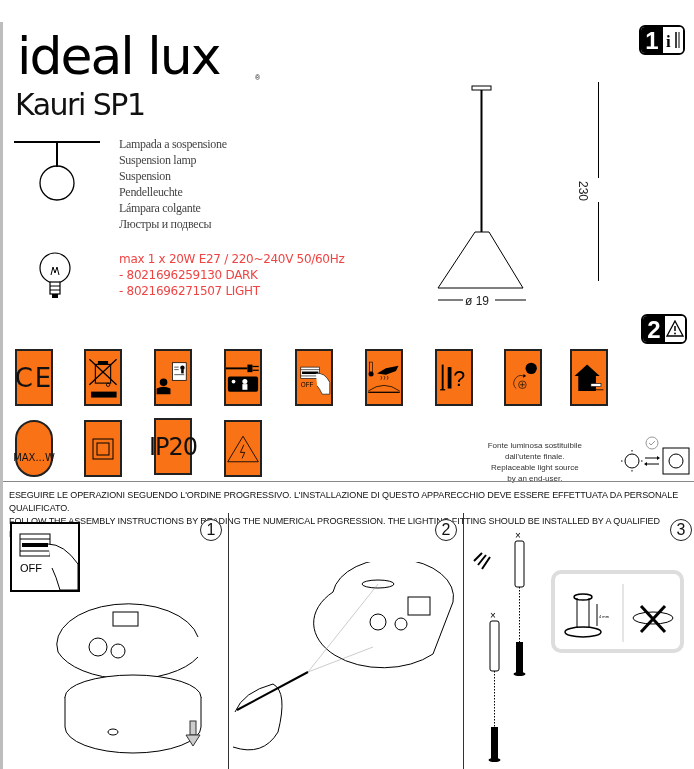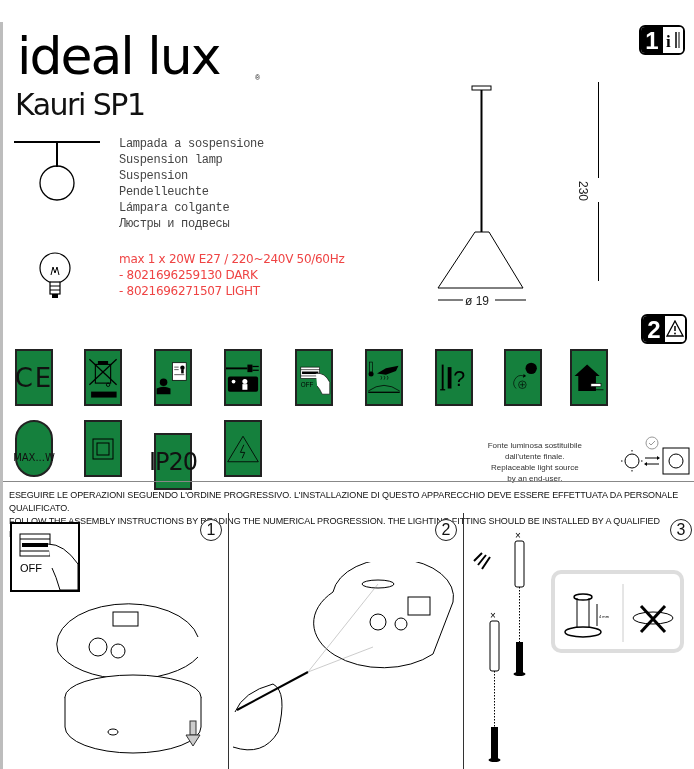--- a/index.html
+++ b/index.html
@@ -5,30 +5,30 @@
   * { box-sizing: border-box; margin: 0; padding: 0; }
   html, body { width: 694px; height: 769px; background: #fff; overflow: hidden; }
   body { position: relative; font-family: "Liberation Sans", sans-serif; color: #111; }
   .page { position: absolute; left: 0; top: 0; width: 694px; height: 769px; border-left: 3px solid #bdbdbd; margin-top: 22px; }
   .abs { position: absolute; }
 
   .brand { left: 14px; top: 8px; font-size: 52px; font-weight: 400; letter-spacing: -2px; line-height: 52px; color: #000; font-family: "DejaVu Sans", sans-serif; }
   .brand-reg { left: 252px; top: 52px; font-size: 7px; }
   .model { left: 12px; top: 66px; font-size: 30px; letter-spacing: -1.5px; line-height: 34px; color: #111; font-family: "DejaVu Sans", sans-serif; }
 
-  .names { left: 116px; top: 114px; font-size: 12px; line-height: 16px; color: #444; font-family: Liberation Mono, monospace; letter-spacing: -0.3px; }
+  .names { left: 116px; top: 114px; font-size: 12px; line-height: 16px; color: #444; font-family: Liberation Serif, serif; letter-spacing: -0.3px; }
   .specs { left: 116px; top: 229px; font-size: 12px; line-height: 16px; color: #ef4444; font-family: "DejaVu Sans", sans-serif; letter-spacing: -0.3px; }
 
   .badge { display: flex; height: 30px; border: 2px solid #000; border-radius: 6px; overflow: hidden; }
   .badge .num { background: #000; color: #fff; font-weight: bold; font-size: 24px; width: 22px; text-align: center; line-height: 27px; font-family: "Liberation Sans", sans-serif; }
   .badge .sym { width: 20px; background: #fff; display: flex; align-items: center; justify-content: center; }
 
   .dim-text { font-size: 12px; color: #222; font-family: "Liberation Sans", sans-serif; }
 
-  .icon-box { width: 38px; height: 57px; border: 2px solid #222; background: #15803d; display: flex; align-items: center; justify-content: center; }
+  .icon-box { width: 38px; height: 57px; border: 2px solid #222; background: #f97316; display: flex; align-items: center; justify-content: center; }
   .hr { position: absolute; left: 0; height: 1px; background: #888; }
 
   .note { right: 112px; top: 418px; font-size: 8px; line-height: 11px; text-align: center; color: #333; }
   .instr { left: 6px; top: 467px; font-size: 9px; line-height: 13px; color: #111; letter-spacing: -0.1px; font-family: "Liberation Sans", sans-serif; }
 
   .step-num { width: 22px; height: 22px; border: 1.5px solid #222; border-radius: 50%; font-size: 16px; line-height: 19px; text-align: center; background: #fff; font-family: "Liberation Sans", sans-serif; }
   .vsep { position: absolute; top: 491px; height: 256px; width: 1px; background: #333; }
 </style>
 </head>
 <body>
@@ -188,21 +188,21 @@
 
   <div class="abs icon-box" style="left:12px; top:398px;border-radius:28px;">
     <span style="font-size:10px; margin-top:18px; font-family:'DejaVu Sans',sans-serif;">MAX...W</span>
   </div>
   <div class="abs icon-box" style="left:81px; top:398px;">
     <svg width="22" height="22">
         <rect x="1" y="1" width="20" height="20" fill="none" stroke="#000" stroke-width="1"></rect>
         <rect x="5" y="5" width="12" height="12" fill="none" stroke="#000" stroke-width="1"></rect>
       </svg>
   </div>
-  <div class="abs icon-box" style="left:151px; top:411px;">
+  <div class="abs icon-box" style="left:151px; top:396px;">
     <span style="font-size:24px; font-family:'DejaVu Sans',sans-serif; letter-spacing:-1px;">IP20</span>
   </div>
   <div class="abs icon-box" style="left:221px; top:398px;">
     <svg width="40" height="34" viewBox="0 0 40 34">
         <polygon points="20,2 38,32 2,32" fill="none" stroke="#000" stroke-width="1"></polygon>
         <path d="M21 12 L17 21 L22 21 L19 28" fill="none" stroke="#000" stroke-width="1"></path>
       </svg>
   </div>
 
   <div class="abs note">

